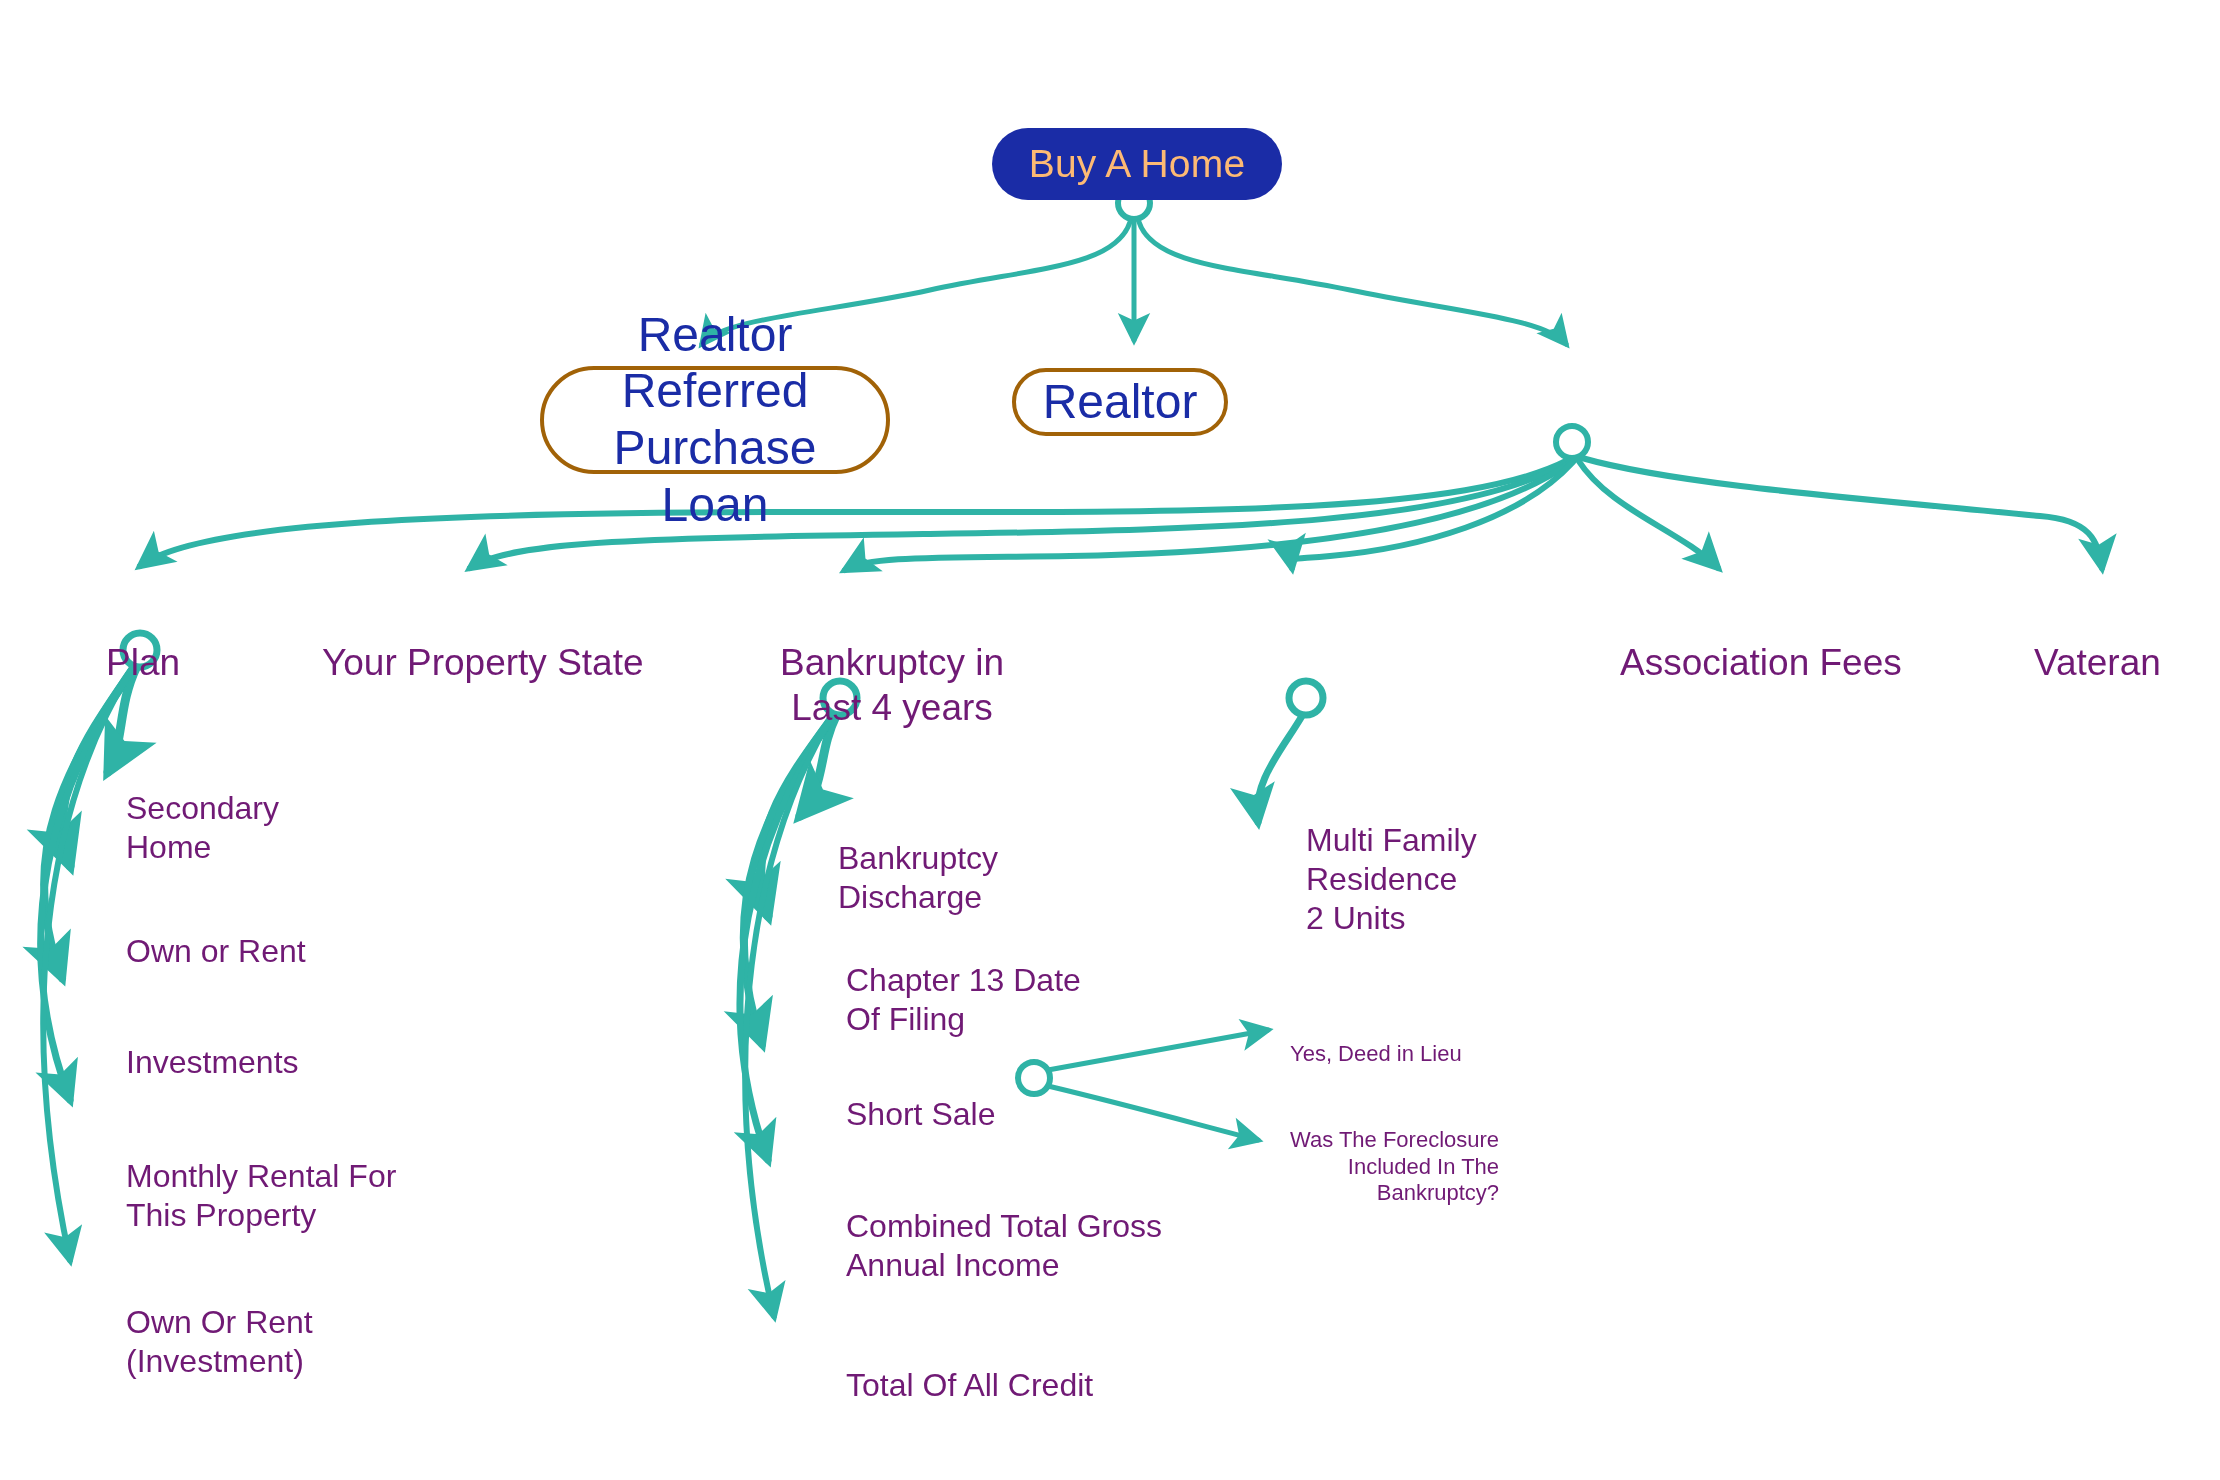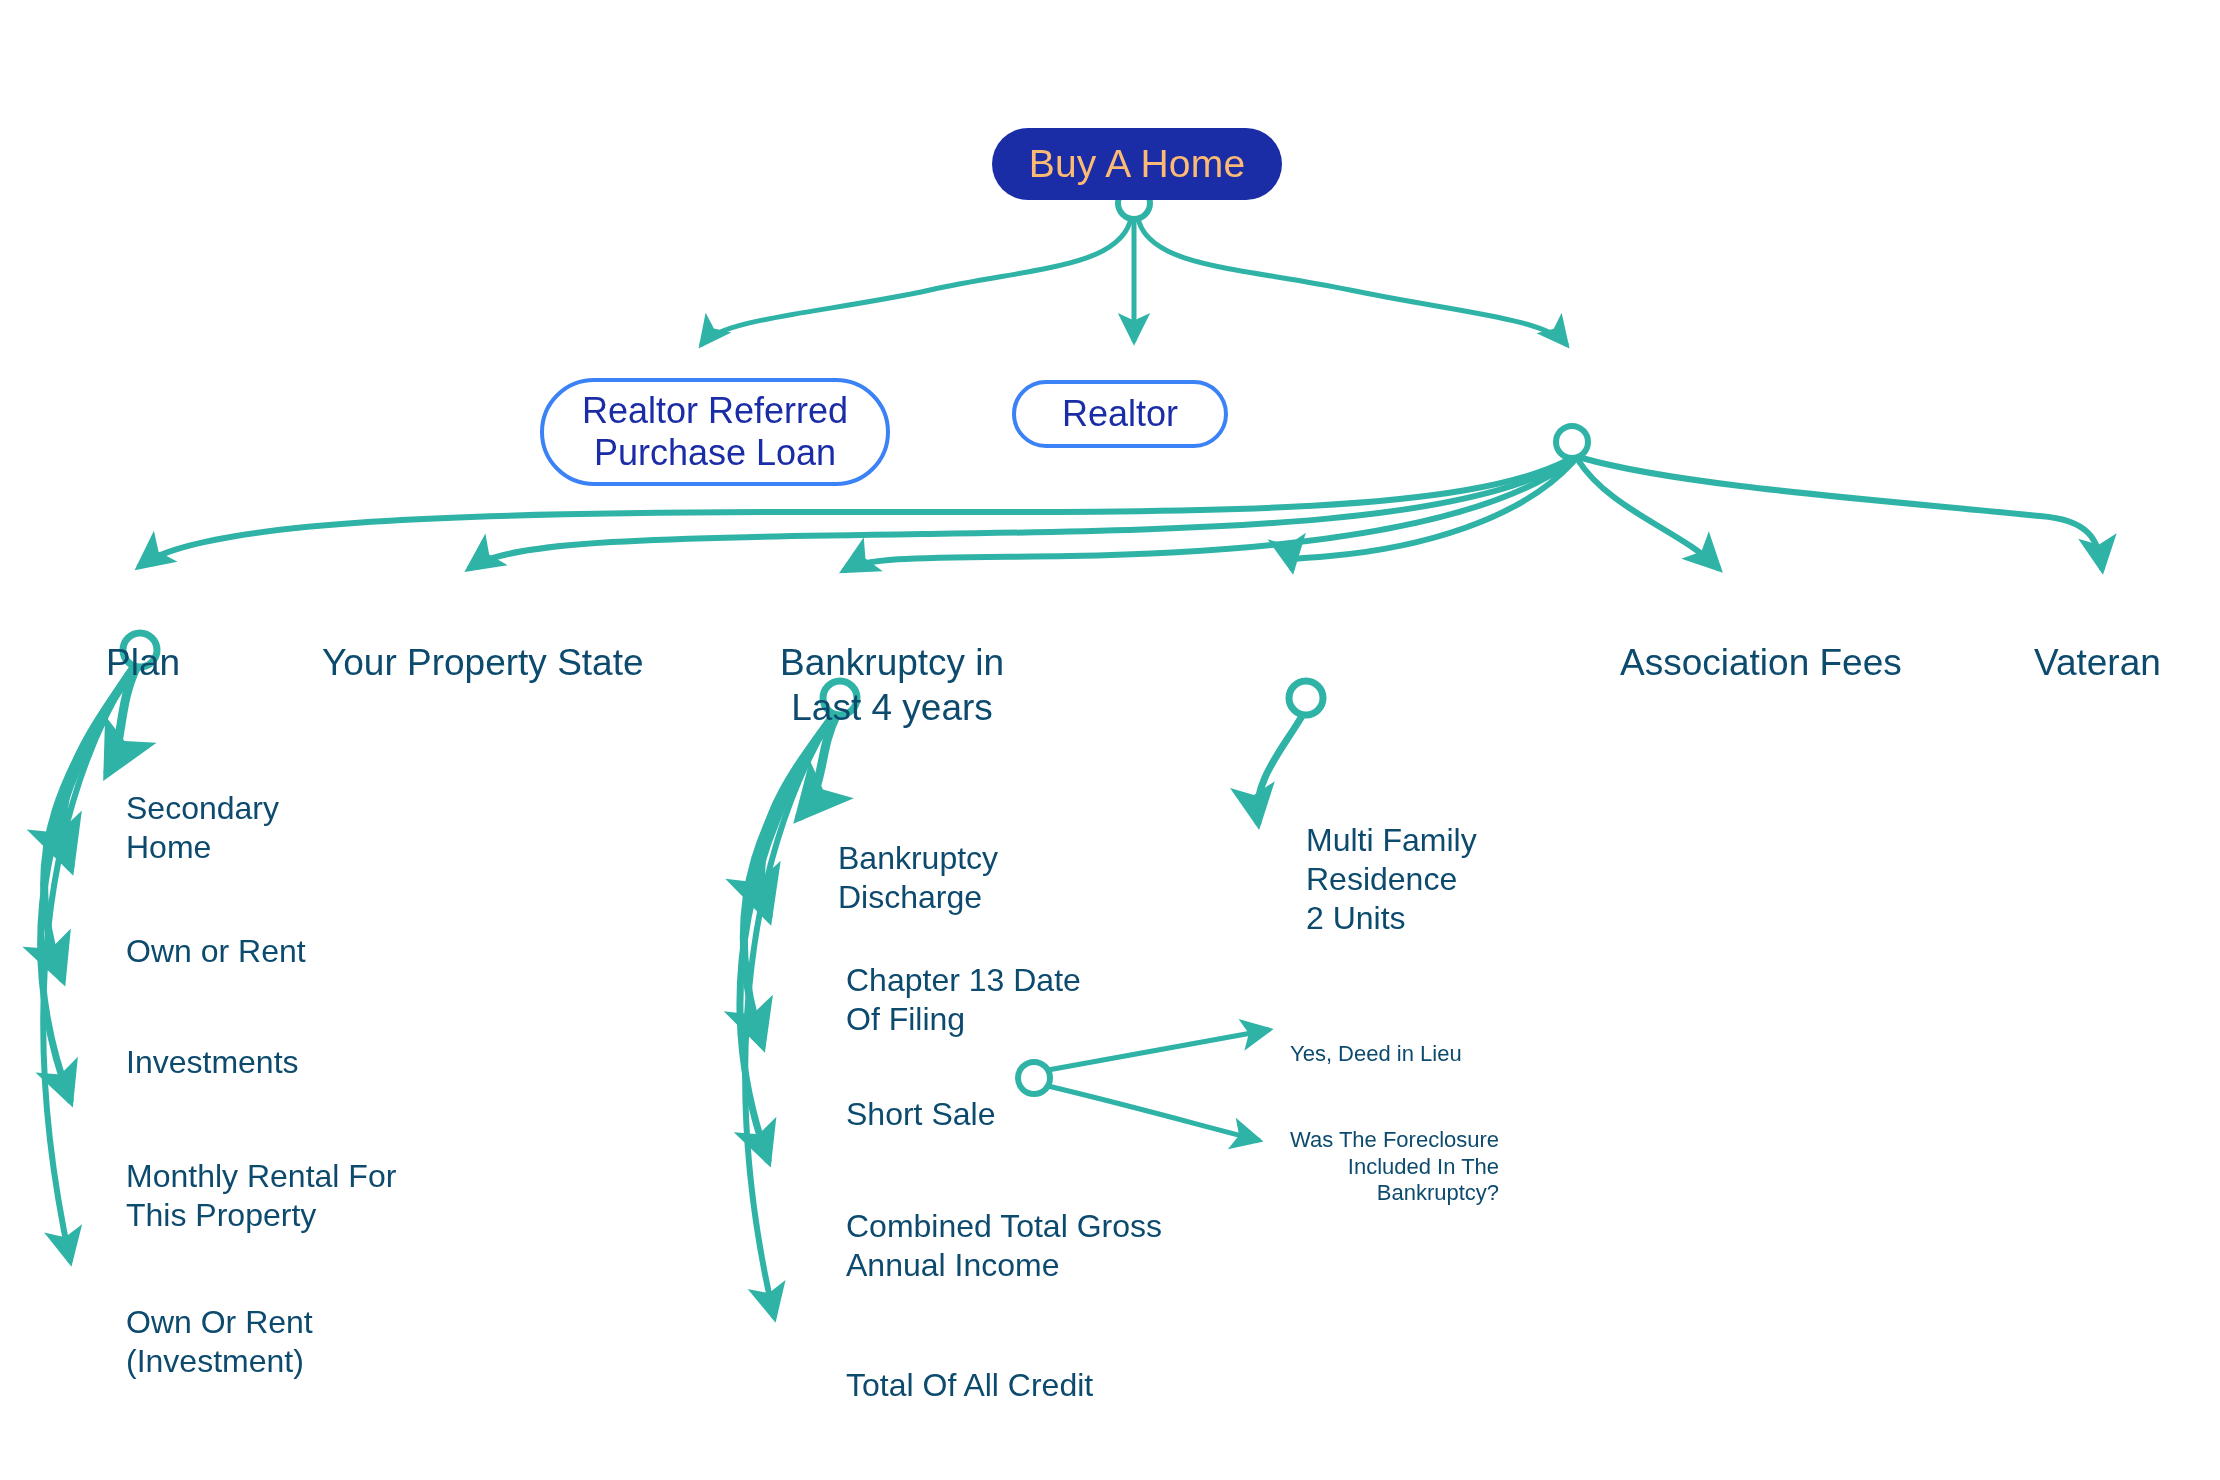--- a/index.html
+++ b/index.html
@@ -21,34 +21,33 @@
     font-size:39px;
     letter-spacing:0.2px;
     line-height:1.15;
     box-sizing:border-box;
   }
   
   .node-pill{
     position:absolute;
     background:#ffffff;
     color:#1A2CA6;
-    border:4px solid #3b82f6;
+    border:4px solid #a16207;
     border-radius:999px;
     display:flex;align-items:center;justify-content:center;
     text-align:center;
-    font-size:36px;
+    font-size:48px;
     line-height:1.18;
     box-sizing:border-box;
     padding:4px 26px;
-    margin-top:12px;
   }
   
   .node-text{
     position:absolute;
-    color:#0c4a6e;
+    color:#701a75;
     line-height:1.22;
     white-space:pre-line;
   }
   .lvl3{font-size:37px;}
   .lvl4{font-size:32px;}
   .lvl5{font-size:22px;text-align:right;}
 </style>
 </head>
 <body>
 

